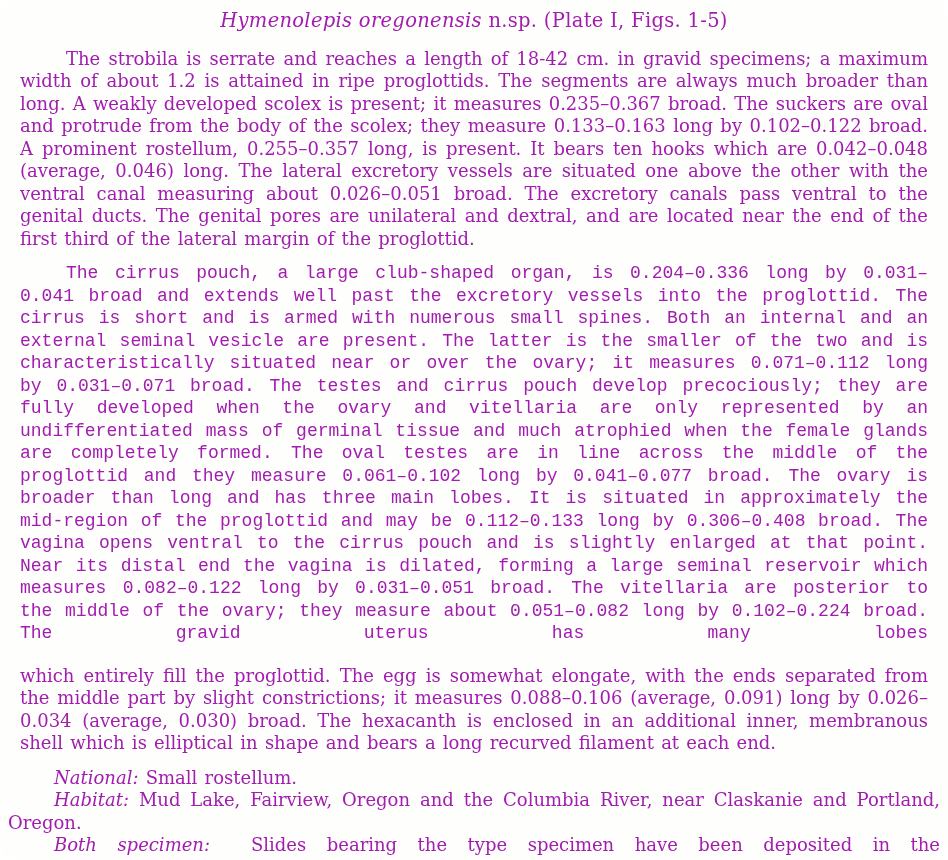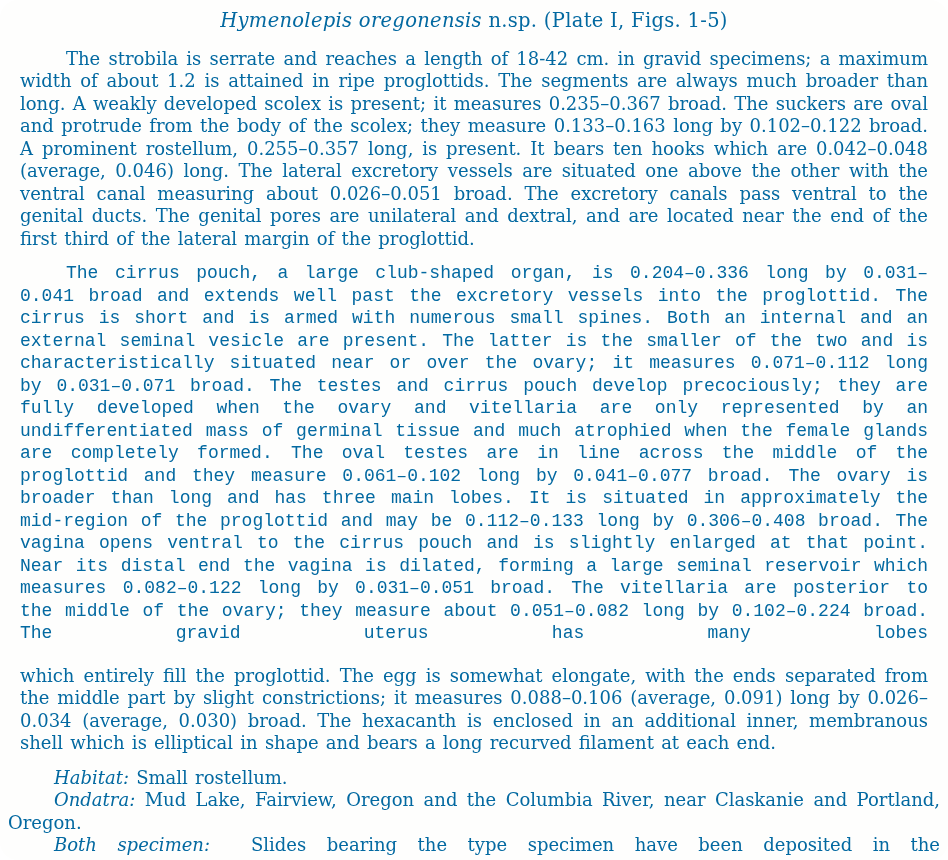--- a/index.html
+++ b/index.html
@@ -6,21 +6,21 @@
     margin: 0;
     padding: 0;
     background: #ffffff;
   }
   .page {
     position: relative;
     width: 948px;
     height: 860px;
     box-sizing: border-box;
     background: #fefefd;
-    color: #0369a1;
+    color: #a21caf;
     font-family: "DejaVu Serif", "Liberation Serif", serif;
     font-size: 18px;
     line-height: 22.5px;
     padding: 6px 8px 0 8px;
     overflow: hidden;
     border-radius: 18px;
   }
   .heading {
     font-size: 19.5px;
     font-weight: normal;
@@ -65,19 +65,19 @@
 
   <h1 class="heading"><span class="sp">Hymenolepis oregonensis</span> <span>n.sp.  (Plate I, Figs. 1-5)</span></h1>
 
   <p class="body-para indent">The strobila is serrate and reaches a length of 18-42 cm. in gravid specimens; a maximum width of about 1.2 is attained in ripe proglottids.  The segments are always much broader than long.  A weakly developed scolex is present; it measures 0.235–0.367 broad.  The suckers are oval and protrude from the body of the scolex; they measure 0.133–0.163 long by 0.102–0.122 broad.  A prominent rostellum, 0.255–0.357 long, is present.  It bears ten hooks which are 0.042–0.048 (average, 0.046) long.  The lateral excretory vessels are situated one above the other with the ventral canal measuring about 0.026–0.051 broad.  The excretory canals pass ventral to the genital ducts.  The genital pores are unilateral and dextral, and are located near the end of the first third of the lateral margin of the proglottid.</p>
 
   <p class="body-para indent page-break-end">The cirrus pouch, a large club-shaped organ, is 0.204–0.336 long by 0.031–0.041 broad and extends well past the excretory vessels into the proglottid.  The cirrus is short and is armed with numerous small spines.  Both an internal and an external seminal vesicle are present.  The latter is the smaller of the two and is characteristically situated near or over the ovary; it measures 0.071–0.112 long by 0.031–0.071 broad.  The testes and cirrus pouch develop precociously; they are fully developed when the ovary and vitellaria are only represented by an undifferentiated mass of germinal tissue and much atrophied when the female glands are completely formed.  The oval testes are in line across the middle of the proglottid and they measure 0.061–0.102 long by 0.041–0.077 broad.  The ovary is broader than long and has three main lobes.  It is situated in approximately the mid-region of the proglottid and may be 0.112–0.133 long by 0.306–0.408 broad.  The vagina opens ventral to the cirrus pouch and is slightly enlarged at that point.  Near its distal end the vagina is dilated, forming a large seminal reservoir which measures 0.082–0.122 long by 0.031–0.051 broad.  The vitellaria are posterior to the middle of the ovary; they measure about 0.051–0.082 long by 0.102–0.224 broad.  The gravid uterus has many lobes</p>
 
   <p class="body-para continuation">which entirely fill the proglottid.  The egg is somewhat elongate, with the ends separated from the middle part by slight constrictions; it measures 0.088–0.106 (average, 0.091) long by 0.026–0.034 (average, 0.030) broad.  The hexacanth is enclosed in an additional inner, membranous shell which is elliptical in shape and bears a long recurved filament at each end.</p>
 
 
-  <p class="entry"><span class="it">Habitat:</span> <span>Small rostellum.</span></p>
+  <p class="entry"><span class="it">National:</span> <span>Small rostellum.</span></p>
 
-  <p class="entry"><span class="it">Ondatra:</span> <span>Mud Lake, Fairview, Oregon and the Columbia River, near Claskanie and Portland, Oregon.</span></p>
+  <p class="entry"><span class="it">Habitat:</span> <span>Mud Lake, Fairview, Oregon and the Columbia River, near Claskanie and Portland, Oregon.</span></p>
 
   <p class="entry"><span class="it">Both specimen:</span>&nbsp; <span>Slides bearing the type specimen have been deposited in the helminthological collection of the U. S. National Museum, number 22,959.  Additional slides of paratype specimens are located in the authors’ collections.</span></p>
 
 </div>
 
 </body></html>

